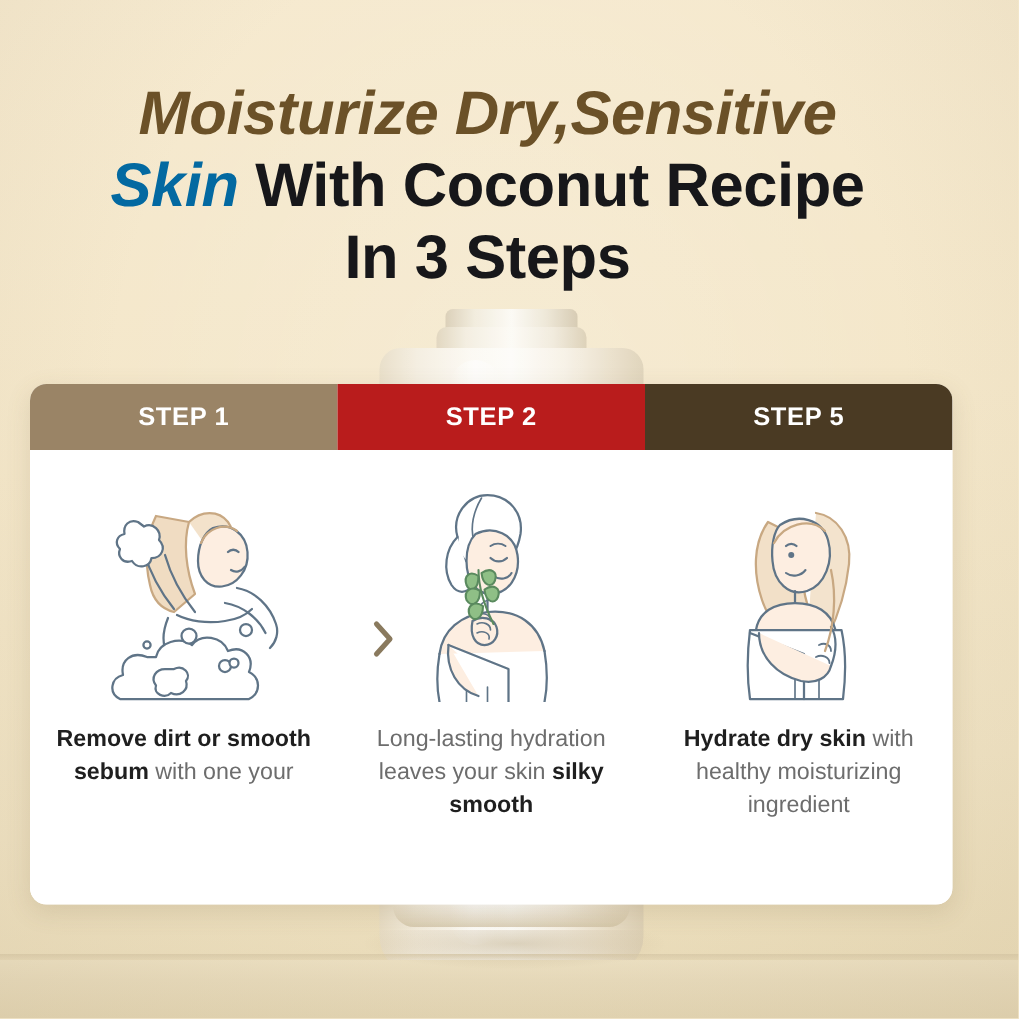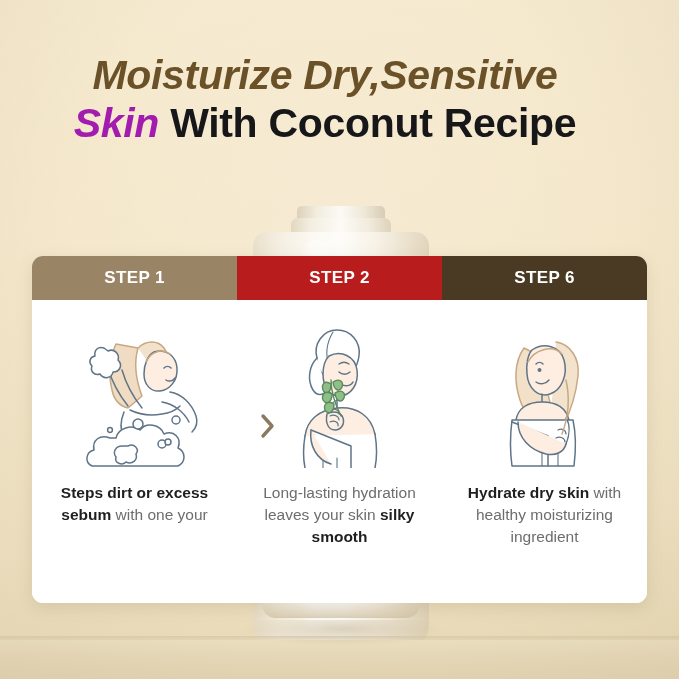--- a/index.html
+++ b/index.html
@@ -69,21 +69,21 @@
     font-weight:bold;
     letter-spacing:-0.3px;
     color:#17171a;
   }
   .hl-line { display:block; white-space:nowrap; }
   .hl-em { font-style:italic; color:#6b5128; }
   .hl-plain { font-style:normal; color:#17171a; }
 
   
   .card {
-    position:absolute; left:32px; top:256px; width:615px; height:347px;
+    position:absolute; left:20px; top:256px; width:615px; height:347px;
     z-index:4;
     border-radius:11px;
     overflow:hidden;
     background:#ffffff;
     box-shadow:0 5px 16px rgba(120,100,62,.16);
     display:flex; flex-direction:column;
   }
   .step-header { display:flex; height:44px; flex:0 0 44px; }
   .step-tab {
     flex:1 1 0;
@@ -139,30 +139,33 @@
   <div class="shelf"></div>
   <div class="bottle-base-shadow"></div>
   <div class="wall-vignette"></div>
 </div>
 
 <div class="headline">
   <span class="hl-line">
     <span class="hl-em" style="color: rgb(107, 81, 40);">Moisturize Dry,Sensitive</span>
   </span>
   <span class="hl-line">
-    <span class="hl-em" style="color: #a21caf; font-style: italic;">Skin</span><span class="hl-plain" style="color: rgb(23, 23, 26);"> With Coconut Recipe</span>
+    <span class="hl-em" style="color: #0369a1; font-style: italic;">Skin</span><span class="hl-plain" style="color: rgb(23, 23, 26);"> With Coconut Recipe</span>
+  </span>
+  <span class="hl-line">
+    <span class="hl-plain" style="color: rgb(23, 23, 26);">In 3 Steps</span>
   </span>
 </div>
 
 <div class="card">
 
   <div class="step-header">
     <div class="step-tab" id="tab0" style="background: rgb(154, 132, 102);">STEP 1</div>
     <div class="step-tab" id="tab1" style="background: #b91c1c;">STEP 2</div>
-    <div class="step-tab" id="tab2" style="background: rgb(74, 58, 35);">STEP 6</div>
+    <div class="step-tab" id="tab2" style="background: rgb(74, 58, 35);">STEP 5</div>
   </div>
 
   <div class="card-body">
 
     <div class="step-col">
       <div class="step-art">
         <svg width="170" height="150" viewBox="0 0 170 150">
           <g fill="none" stroke="#5f7487" stroke-width="1.5" stroke-linecap="round" stroke-linejoin="round">
 
             <path d="M66 26 C60 38 58 56 62 72 C64 82 70 88 78 90 L92 78 C86 62 84 44 88 30 Z" fill="#f0dcc2" stroke="#c8a882"></path>
@@ -191,21 +194,21 @@
 
             <circle cx="88" cy="106" r="5" fill="#ffffff"></circle>
             <circle cx="126" cy="102" r="4" fill="#ffffff"></circle>
             <circle cx="112" cy="126" r="4" fill="#ffffff"></circle>
             <circle cx="118" cy="124" r="3" fill="#ffffff"></circle>
             <circle cx="60" cy="112" r="2.4" fill="#ffffff"></circle>
           </g>
         </svg>
       </div>
       <div class="step-caption">
-        <span class="strong">Steps dirt or excess sebum</span><span> with one your</span>
+        <span class="strong">Remove dirt or smooth sebum</span><span> with one your</span>
       </div>
       <div class="chev chev-1" style="color: rgb(138, 122, 94);">
         <svg width="16" height="26" viewBox="0 0 16 26">
           <path d="M3 3 L12 13 L3 23" fill="none" stroke="currentColor" stroke-width="3.4" stroke-linecap="round" stroke-linejoin="round"></path>
         </svg>
       </div>
     </div>
 
     <div class="step-col">
       <div class="step-art">

